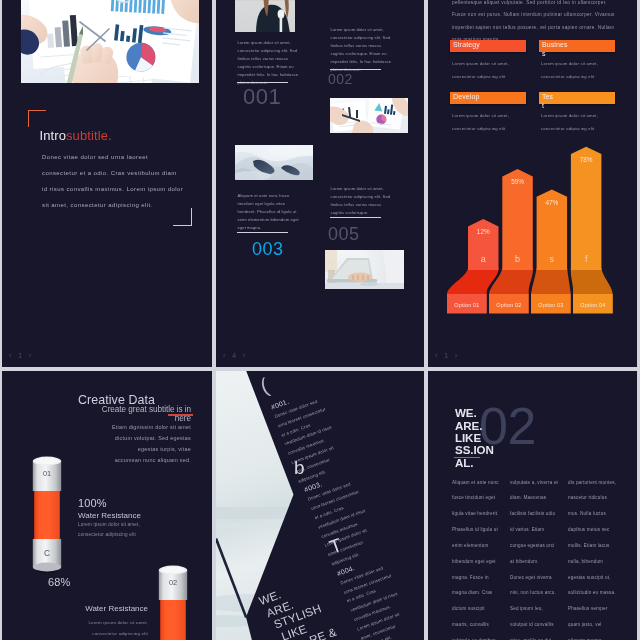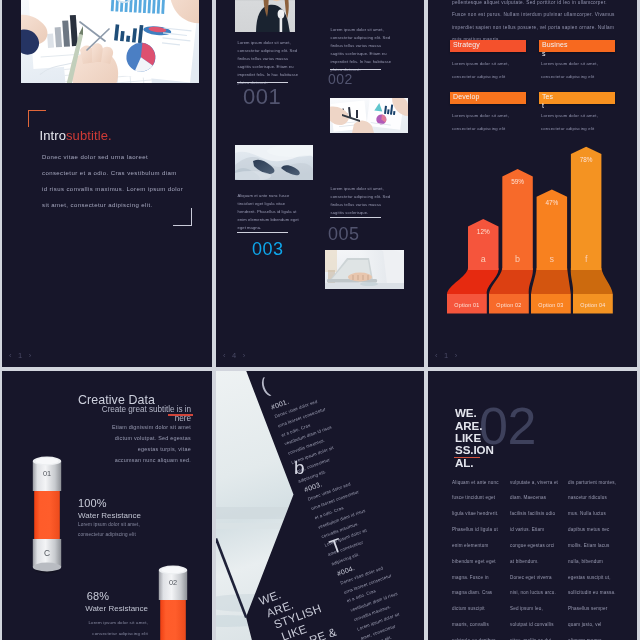--- a/index.html
+++ b/index.html
@@ -444,21 +444,21 @@
         <rect x="2.8" y="6" width="28.4" height="30" fill="url(#silv)"></rect>
         <ellipse cx="17" cy="6" rx="14.2" ry="4.4" fill="#eceef1"></ellipse>
         <ellipse cx="17" cy="6" rx="11.6" ry="3.2" fill="#f7f8fa"></ellipse>
         <rect x="2.8" y="84" width="28.4" height="28" fill="url(#silv)"></rect>
         <ellipse cx="17" cy="112" rx="14.2" ry="4.4" fill="#b9bcc2"></ellipse>
         <text x="17" y="21" text-anchor="middle" font-size="7.4" fill="#52575f" font-family="&quot;Liberation Sans&quot;,sans-serif">02</text>
         <text x="17" y="101" text-anchor="middle" font-size="8.4" fill="#52575f" font-family="&quot;Liberation Sans&quot;,sans-serif">A</text>
       </svg>
     </div>
 
-    <div class="abs" style="left:46px;top:219px;width:100px;text-align:center;font-size:11px;color:#c9ccd9;letter-spacing:.1px;">68%</div>
+    <div class="abs" style="left:46px;top:205px;width:100px;text-align:left;font-size:11px;color:#c9ccd9;letter-spacing:.1px;">68%</div>
     <div class="abs" style="left:46px;top:233px;width:100px;text-align:right;font-size:8px;color:#c2c5d3;letter-spacing:0;">Water Resistance</div>
     <div class="abs" style="left:46px;top:247px;width:100px;text-align:right;font-size:4.4px;line-height:10.5px;color:#8b8ea6;letter-spacing:.2px;">
       <div>Lorem ipsum dolor sit amet,</div>
       <div>consectetur adipiscing elit</div>
     </div>
   </div>
 
   <div class="panel" id="p5" style="left:216px;top:371px;width:208px;height:269px;background:#dfe6e8;">
 
     <div class="abs" style="left:0;top:0;width:208px;height:269px;">

